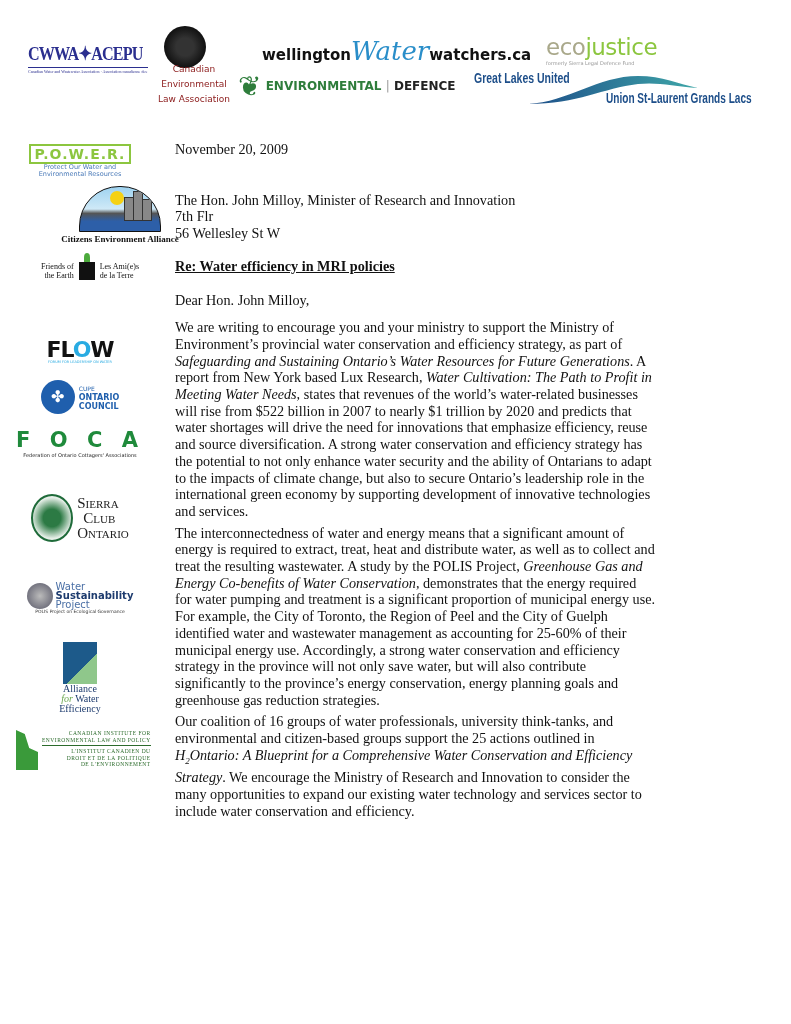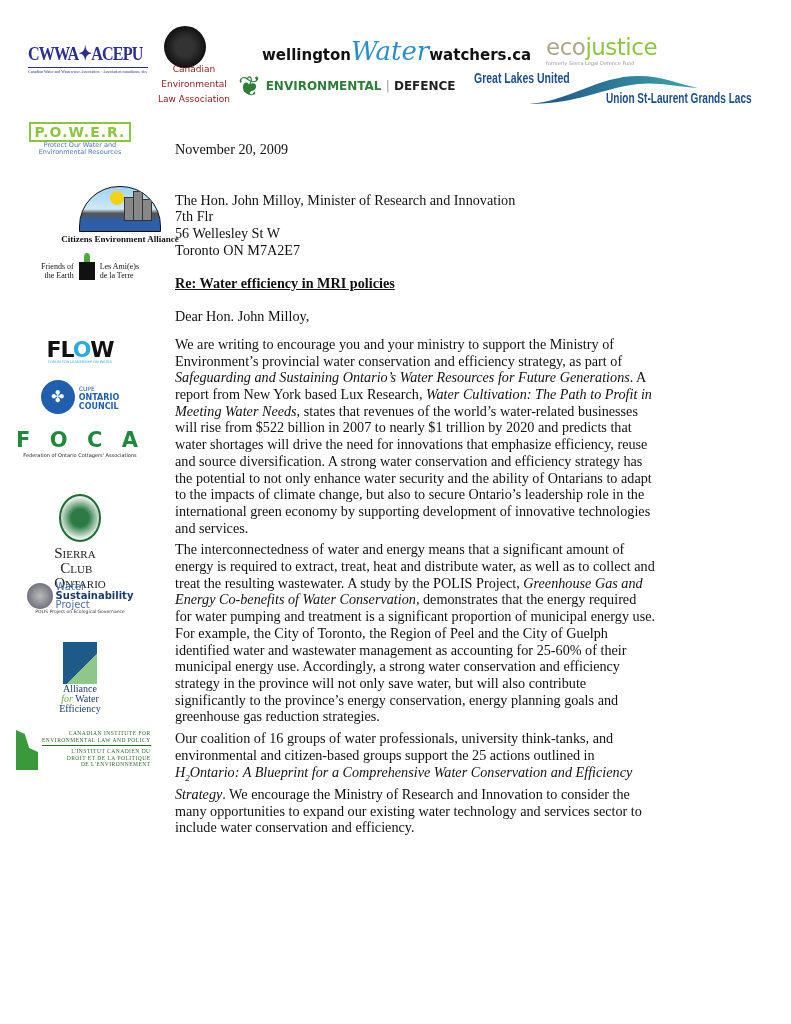--- a/index.html
+++ b/index.html
@@ -25,21 +25,21 @@
   .eco { left:546px; top:34px; }
   .eco .t { font-family:"DejaVu Sans", sans-serif; font-size:23px; font-weight:normal; color:#a9a88a; letter-spacing:-0.5px; }
   .eco .t span { color:#8cc63f; }
   .eco .sub { font-family:"DejaVu Sans", sans-serif; font-size:5px; color:#999; }
   .glu { left:474px; top:70px; font-family:"Liberation Sans", sans-serif; font-size:14px; color:#1d4e89; font-weight:bold; transform:scaleX(0.75); transform-origin:left; white-space:nowrap; }
   .glu-wave { left:528px; top:74px; width:170px; height:32px; }
   .usl { left:606px; top:90px; font-family:"Liberation Sans", sans-serif; font-size:14px; color:#1d4e89; font-weight:bold; transform:scaleX(0.72); transform-origin:left; white-space:nowrap; }
 
   
   .side { left:0; width:160px; text-align:center; font-family:"DejaVu Sans", sans-serif; }
-  .power { top:122px; }
+  .power { top:144px; }
   .power .b { display:inline-block; border:2px solid #8cc63f; color:#8cc63f; font-weight:bold; font-size:14px; padding:0 4px; letter-spacing:1px; }
   .power .s { font-size:6.5px; color:#4a7ab8; line-height:7px; }
   .cea { top:186px;padding-left:40px; }
   .cea .dome { width:80px; height:44px; margin:0 auto; border-radius:40px 40px 0 0; border:1.5px solid #111;
                background:linear-gradient(#9fd3f0 0%, #cfe9f7 50%, #555 60%, #2d5fa8 78%, #2d5fa8 100%); position:relative; overflow:hidden; }
   .cea .sun { position:absolute; left:30px; top:4px; width:14px; height:14px; border-radius:50%; background:#f5d113; }
   .cea .bld { position:absolute; bottom:10px; width:8px; background:#888; border:1px solid #333; }
   .cea .lbl { font-family:"Liberation Serif", serif; font-size:9px; font-weight:bold; margin-top:2px; }
   .foe { top:262px; }
   .foe .row { display:flex; align-items:center; justify-content:center; gap:5px; font-family:"Liberation Serif", serif; font-size:8px; line-height:9px;padding-left:20px; }
@@ -50,21 +50,21 @@
   .flow .t span { color:#29abe2; }
   .flow .s { font-size:3.5px; color:#29abe2; margin-top:-2px; }
   .cupe { top:380px; }
   .cupe .row { display:flex; justify-content:center; align-items:center; gap:4px; }
   .cupe .circ { width:34px; height:34px; border-radius:50%; background:#1f5fad; color:#fff; font-size:16px; line-height:34px; }
   .cupe .tx { text-align:left; font-size:8px; color:#1f5fad; font-weight:bold; line-height:9px; }
   .foca { top:428px; }
   .foca .t { font-family:"DejaVu Sans", sans-serif; font-weight:bold; font-size:21px; color:#1f8a3b; letter-spacing:6px; }
   .foca .s { font-size:5px; color:#222; }
   .sco { top:494px; }
-  .sco .row { display:flex; justify-content:center; align-items:center; gap:4px;flex-direction:column; }
+  .sco .row { display:flex; justify-content:center; align-items:center; gap:4px; }
   .sco .c { width:38px; height:44px; border-radius:50%; border:2px solid #1f6b3a; background:radial-gradient(circle, #2c7a44 30%, #e6efe8 70%); }
   .sco .tx { font-family:"Liberation Serif", serif; font-size:15px; color:#222; line-height:15px; text-align:left; font-variant:small-caps; }
   .wsp { top:582px; }
   .wsp .row { display:flex; justify-content:center; align-items:center; gap:3px; }
   .wsp .globe { width:26px; height:26px; border-radius:50%; background:radial-gradient(circle, #bbb, #556); }
   .wsp .tx { text-align:left; font-size:10px; line-height:9px; color:#4a6fa5; }
   .wsp .tx b { color:#1d3b6e; }
   .wsp .s { font-size:4.5px; color:#333; }
   .awe { top:642px; }
   .awe .blk { width:34px; height:42px; margin:0 auto; background:linear-gradient(135deg,#1d5a8a 60%, #8fc78b 60%); position:relative; }
@@ -225,21 +225,20 @@
     </div>
   </div>
 </div>
 
 <div class="abs letter">
   <p class="date">November 20, 2009</p>
   <div class="addr">
     <div>The Hon. John Milloy, Minister of Research and Innovation</div>
     <div>7th Flr</div>
     <div>56 Wellesley St W</div>
-    <div>Toronto ON M7A2E7</div>
   </div>
   <p class="re">Re: Water efficiency in MRI policies</p>
   <p class="saluto">Dear Hon. John Milloy,</p>
 
   <p class="para"><span>We are writing to encourage you and your ministry to support the Ministry of Environment’s provincial water conservation and efficiency strategy, as part of </span><i>Safeguarding and Sustaining Ontario’s Water Resources for Future Generations</i><span>. A report from New York based Lux Research, </span><i>Water Cultivation: The Path to Profit in Meeting Water Needs,</i><span> states that revenues of the world’s water-related businesses will rise from $522 billion in 2007 to nearly $1 trillion by 2020 and predicts that water shortages will drive the need for innovations that emphasize efficiency, reuse and source diversification. A strong water conservation and efficiency strategy has the potential to not only enhance water security and the ability of Ontarians to adapt to the impacts of climate change, but also to secure Ontario’s leadership role in the international green economy by supporting development of innovative technologies and services.</span></p>
 
   <p class="para"><span>The interconnectedness of water and energy means that a significant amount of energy is required to extract, treat, heat and distribute water, as well as to collect and treat the resulting wastewater. A study by the POLIS Project, </span><i>Greenhouse Gas and Energy Co-benefits of Water Conservation</i><span>, demonstrates that the energy required for water pumping and treatment is a significant proportion of municipal energy use. For example, the City of Toronto, the Region of Peel and the City of Guelph identified water and wastewater management as accounting for 25-60% of their municipal energy use. Accordingly, a strong water conservation and efficiency strategy in the province will not only save water, but will also contribute significantly to the province’s energy conservation, energy planning goals and greenhouse gas reduction strategies.</span></p>
 
   <p class="para"><span>Our coalition of 16 groups of water professionals, university think-tanks, and environmental and citizen-based groups support the 25 actions outlined in </span><i><span>H</span><sub style="font-size:9px">2</sub><span>Ontario: A Blueprint for a Comprehensive Water Conservation and Efficiency Strategy</span></i><span>. We encourage the Ministry of Research and Innovation to consider the many opportunities to expand our existing water technology and services sector to include water conservation and efficiency.</span></p>
 </div>

